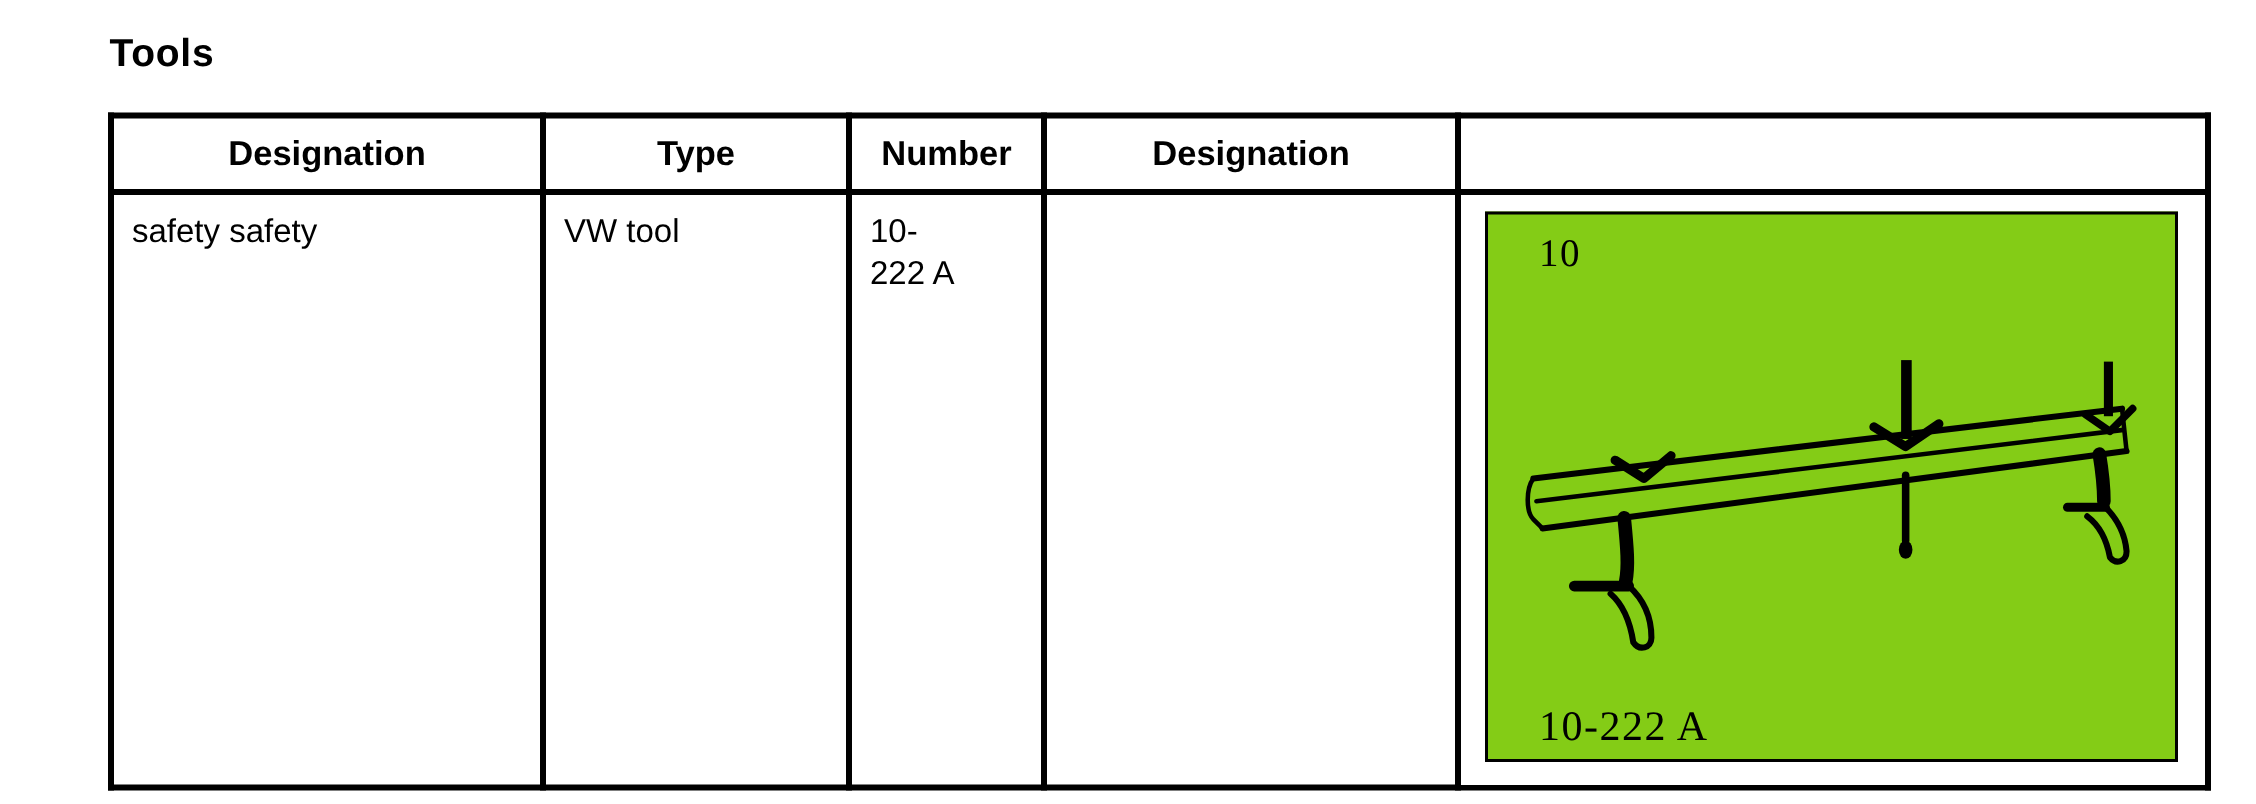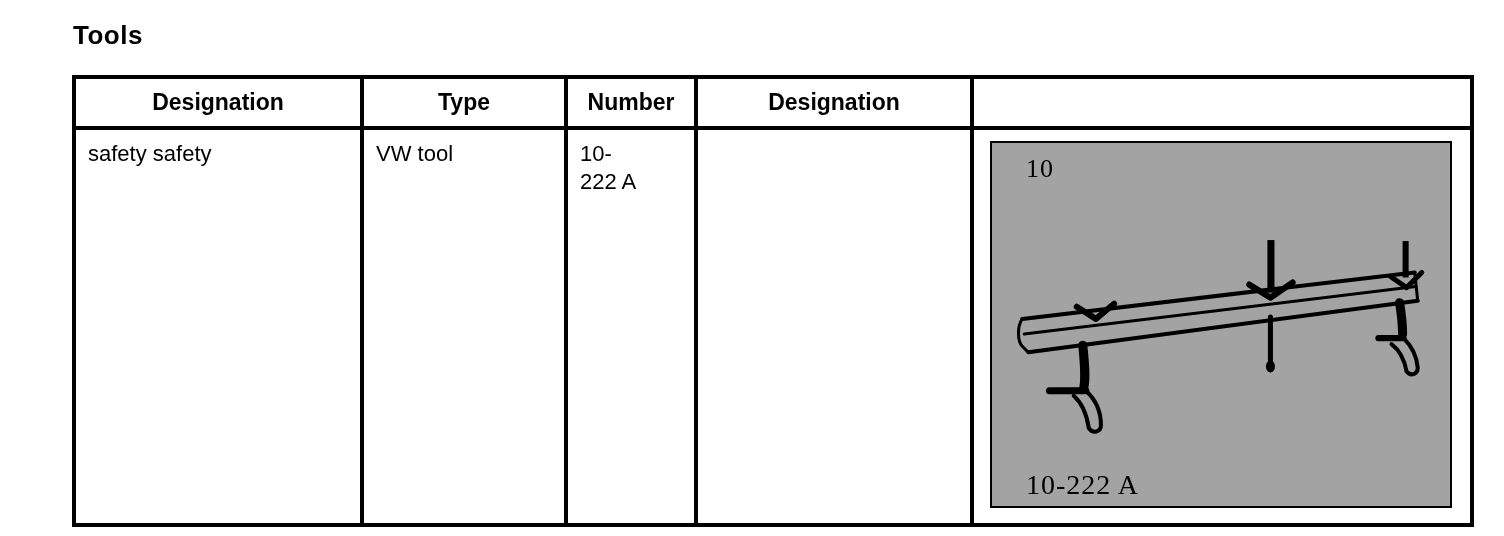--- a/index.html
+++ b/index.html
@@ -63,21 +63,21 @@
     position: relative;
     padding: 0;
   }
   .figure-frame {
     position: absolute;
     top: 11px;
     left: 16px;
     right: 18px;
     bottom: 15px;
     border: 2px solid #000000;
-    background: #a3a3a3;
+    background: #84cc16;
   }
   .fig-top-label {
     position: absolute;
     top: 10px;
     left: 34px;
     font-family: "Liberation Serif", serif;
     font-size: 26px;
     letter-spacing: 1px;
   }
   .fig-caption {

